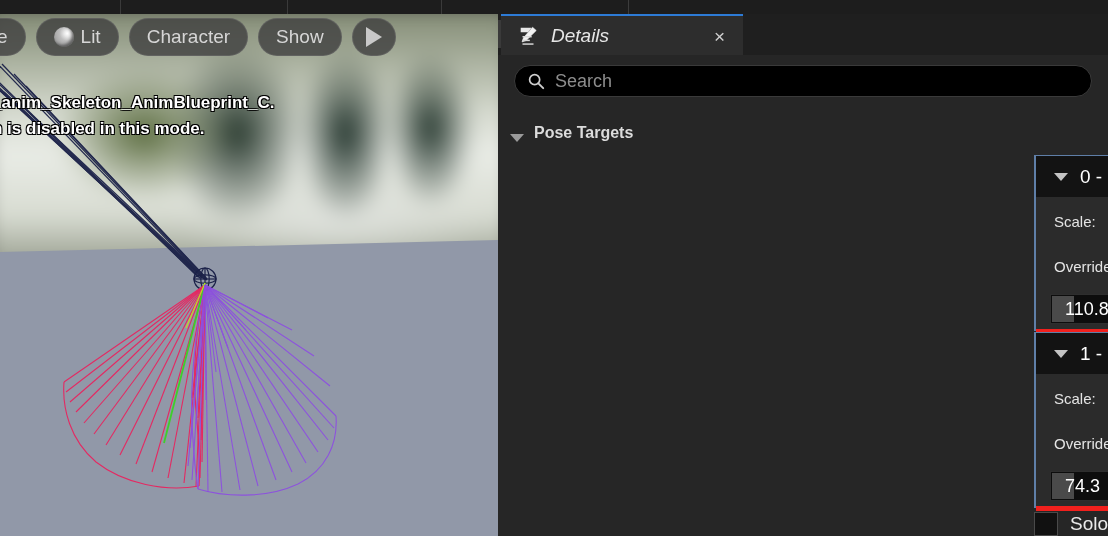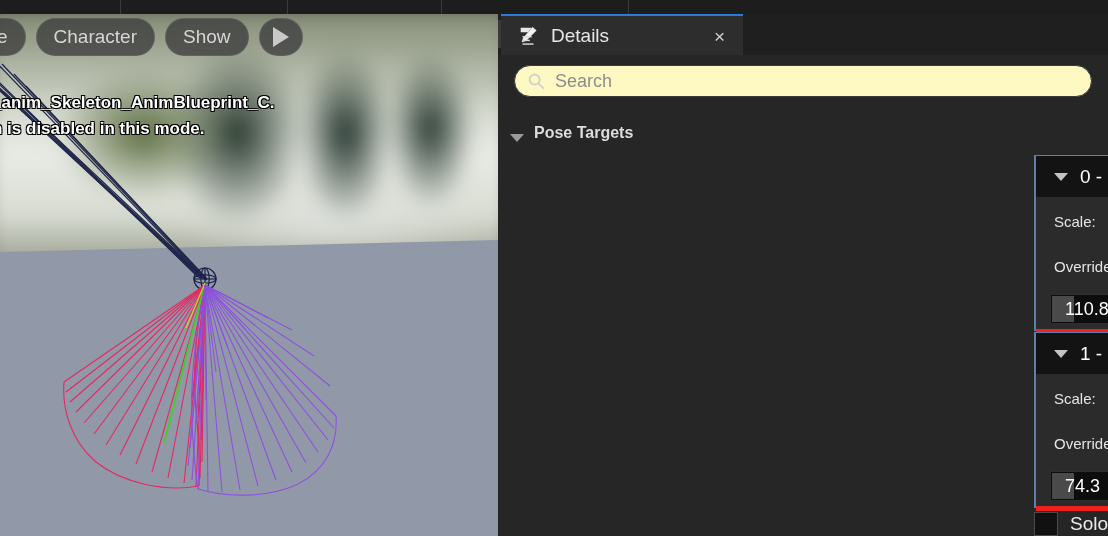--- a/index.html
+++ b/index.html
@@ -106,36 +106,36 @@
   }
   .tab-strip-bg {
     position: absolute; left: 0; top: 14px; width: 610px; height: 41px;
     background: #1f1f1f;
   }
   .tab-rail {
     position: absolute; left: 0; top: 20px; width: 3px; height: 28px;
     background: #3a3a3a;
   }
   .tab-icon { margin-left: 16px; width: 22px; height: 22px; flex:none; }
-  .tab-label { margin-left: 12px; color: #e6e6e6; font-size: 19px; }
+  .tab-label { margin-left: 12px; color: #e6e6e6; font-size: 19px; font-style: italic; }
   .tab-close {
     position: absolute; right: 18px; top: 50%; transform: translateY(-50%);
     color: #cfcfcf; font-size: 19px; line-height: 1; cursor: pointer;
   }
 
   .panel-body {
     position: absolute; left: 0; top: 55px; width: 610px; height: 481px;
     background: #262626;
   }
 
   
   .search-row { position: absolute; left: 16px; top: 10px; width: 578px; height: 32px; }
   .search-box {
     width: 100%; height: 32px;
-    background: #fef9c3;
+    background: #000000;
     border: 1px solid #3a3a3a;
     border-radius: 16px;
     display: flex; align-items: center;
   }
   .search-ico { margin-left: 12px; width: 18px; height: 18px; flex: none; }
   .search-ph { margin-left: 10px; color: #8d8d8d; font-size: 18px; }
 
   
   .section-head {
     position: absolute; left: 12px; top: 55px; width: 586px; height: 32px;
@@ -313,20 +313,24 @@
       <div class="seg" style="left:120px"></div>
       <div class="seg" style="left:287px"></div>
       <div class="seg" style="left:441px"></div>
     </div>
 
     <div class="vp-toolbar">
       <div class="vp-pill">
         <span>tive</span>
       </div>
       <div class="vp-pill">
+        <span class="lit-icon"></span>
+        <span>Lit</span>
+      </div>
+      <div class="vp-pill">
         <span>Character</span>
       </div>
       <div class="vp-pill">
         <span>Show</span>
       </div>
       <div class="vp-pill play">
         <span class="play-tri"></span>
       </div>
     </div>
 

